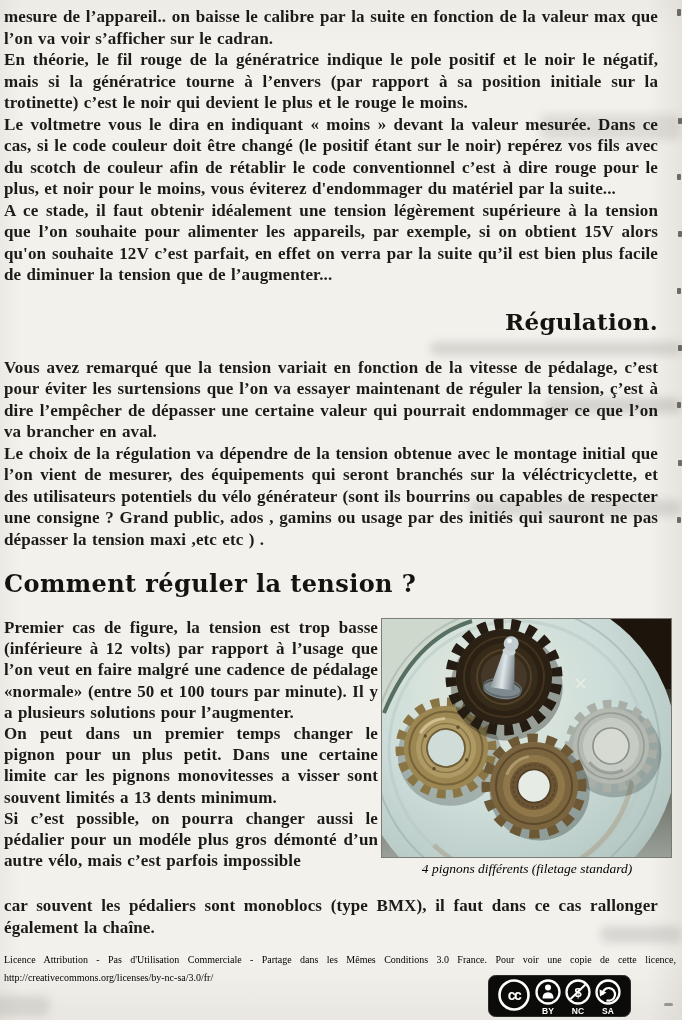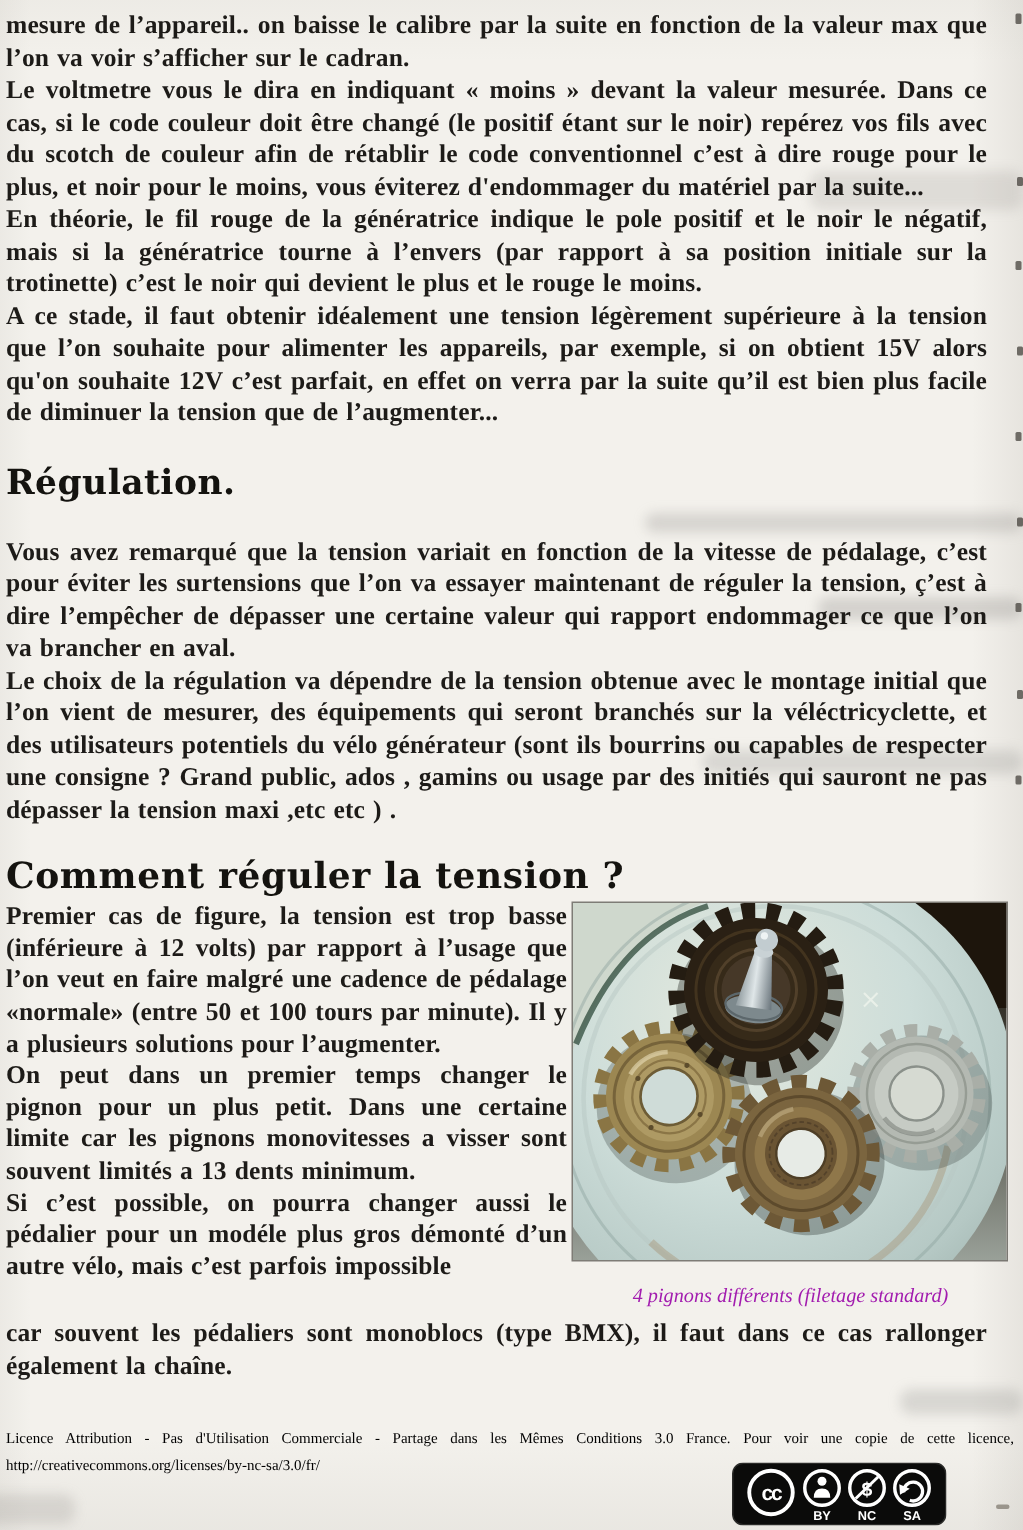--- a/index.html
+++ b/index.html
@@ -20,31 +20,31 @@
   .content{position:absolute;left:4px;top:0;width:654px;}
   p.body{
     margin:0;font-size:17px;line-height:21.5px;text-align:justify;
     letter-spacing:.1px; word-spacing:1px;font-weight:bold;
   }
   .intro{padding-top:6px;}
   h2.sect{
     margin:0;font-weight:bold;color:#14130f;
     font-family:"DejaVu Serif","Liberation Serif",serif;
   }
-  h2.h-reg{font-size:23px;margin-top:22px;margin-bottom:22px;letter-spacing:.3px;}
-  h2.h-comment{font-size:24px;margin-top:19px;margin-bottom:2px;letter-spacing:.4px;}
+  h2.h-reg{font-size:23px;margin-top:22px;margin-bottom:22px;letter-spacing:.3px;text-align:right;}
+  h2.h-comment{font-size:24px;margin-top:19px;margin-bottom:19px;letter-spacing:.4px;}
   .twocol{display:flex;width:668px;align-items:flex-start;}
   .leftcol{width:374px;flex:0 0 374px;}
   .leftcol p.body{line-height:21.2px;}
   figure.sprockets{margin:2px 0 0 4px;width:290px;flex:0 0 290px;}
   .photo{width:289px;height:238px;outline:1px solid rgba(30,28,22,.55);line-height:0;}
   figcaption{
-    font-size:13.5px;font-style:italic;text-align:center;margin-top:16px;color:#a21caf;
-  }
-  p.cont{margin-top:6px;}
+    font-size:13.5px;font-style:italic;text-align:center;margin-top:4px;color:#000000;
+  }
+  p.cont{margin-top:18px;}
   footer.lic{position:absolute;left:4px;top:951px;width:672px;}
   .lic-text{margin:0;font-size:10px;line-height:18px;text-align:justify;word-spacing:1.5px;color:#000000;}
   .badge{position:absolute;left:488px;top:975px;width:143px;height:32px;line-height:0;}
   .dash-artifact{position:absolute;left:664px;top:1003px;width:9px;height:3px;background:#9a958c;border-radius:2px;}
 </style>
 </head>
 <body>
 
 <div class="paper-shade"></div>
 
@@ -62,29 +62,29 @@
 <div class="speck" style="left:677px;top:288px;height:6px;"></div>
 <div class="speck" style="left:678px;top:345px;height:6px;"></div>
 <div class="speck" style="left:677px;top:402px;height:6px;"></div>
 <div class="speck" style="left:678px;top:460px;height:6px;"></div>
 <div class="speck" style="left:677px;top:517px;height:6px;"></div>
 
 <div class="content">
 
   <section class="intro">
     <p class="body">mesure de l’appareil.. on baisse le calibre par la suite en fonction de la valeur max que l’on va voir s’afficher sur le cadran.</p>
+    <p class="body">En théorie, le fil rouge de la génératrice indique le pole positif et le noir le négatif, mais si la génératrice tourne à l’envers (par rapport à sa position initiale sur la trotinette) c’est le noir qui devient le plus et le rouge le moins.</p>
     <p class="body">Le voltmetre vous le dira en indiquant « moins » devant la valeur mesurée. Dans ce cas, si le code couleur doit être changé (le positif étant sur le noir) repérez vos fils avec du scotch de couleur afin de rétablir le code conventionnel c’est à dire rouge pour le plus, et noir pour le moins, vous éviterez d'endommager du matériel par la suite...</p>
-    <p class="body">En théorie, le fil rouge de la génératrice indique le pole positif et le noir le négatif, mais si la génératrice tourne à l’envers (par rapport à sa position initiale sur la trotinette) c’est le noir qui devient le plus et le rouge le moins.</p>
     <p class="body">A ce stade, il faut obtenir idéalement une tension légèrement supérieure à la tension que l’on souhaite pour alimenter les appareils, par exemple, si on obtient 15V alors qu'on souhaite 12V c’est parfait, en effet on verra par la suite qu’il est bien plus facile de diminuer la tension que de l’augmenter...</p>
   </section>
 
   <h2 class="sect h-reg">Régulation.</h2>
 
   <section>
-    <p class="body">Vous avez remarqué que la tension variait en fonction de la vitesse de pédalage, c’est pour éviter les surtensions que l’on va essayer maintenant de réguler la tension, ç’est à dire l’empêcher de dépasser une certaine valeur qui rapport endommager ce que l’on va brancher en aval.</p>
+    <p class="body">Vous avez remarqué que la tension variait en fonction de la vitesse de pédalage, c’est pour éviter les surtensions que l’on va essayer maintenant de réguler la tension, ç’est à dire l’empêcher de dépasser une certaine valeur qui pourrait endommager ce que l’on va brancher en aval.</p>
     <p class="body">Le choix de la régulation va dépendre de la tension obtenue avec le montage initial que l’on vient de mesurer, des équipements qui seront branchés sur la véléctricyclette, et des utilisateurs potentiels du vélo générateur (sont ils bourrins ou capables de respecter une consigne ? Grand public, ados , gamins ou usage par des initiés qui sauront ne pas dépasser la tension maxi ,etc etc ) .</p>
   </section>
 
   <h2 class="sect h-comment">Comment réguler la tension ?</h2>
 
   <div class="twocol">
     <div class="leftcol">
       <p class="body">Premier cas de figure, la tension est trop basse (inférieure à 12 volts) par rapport à l’usage que l’on veut en faire malgré une cadence de pédalage «normale»  (entre 50 et 100 tours par minute). Il y a plusieurs solutions pour l’augmenter.</p>
       <p class="body">On peut dans un premier temps changer le pignon pour un plus petit. Dans une certaine limite car les pignons monovitesses a visser sont souvent limités a 13 dents minimum.</p>
       <p class="body">Si c’est possible, on pourra changer aussi le pédalier pour un modéle plus gros démonté d’un autre vélo, mais c’est parfois impossible</p>

